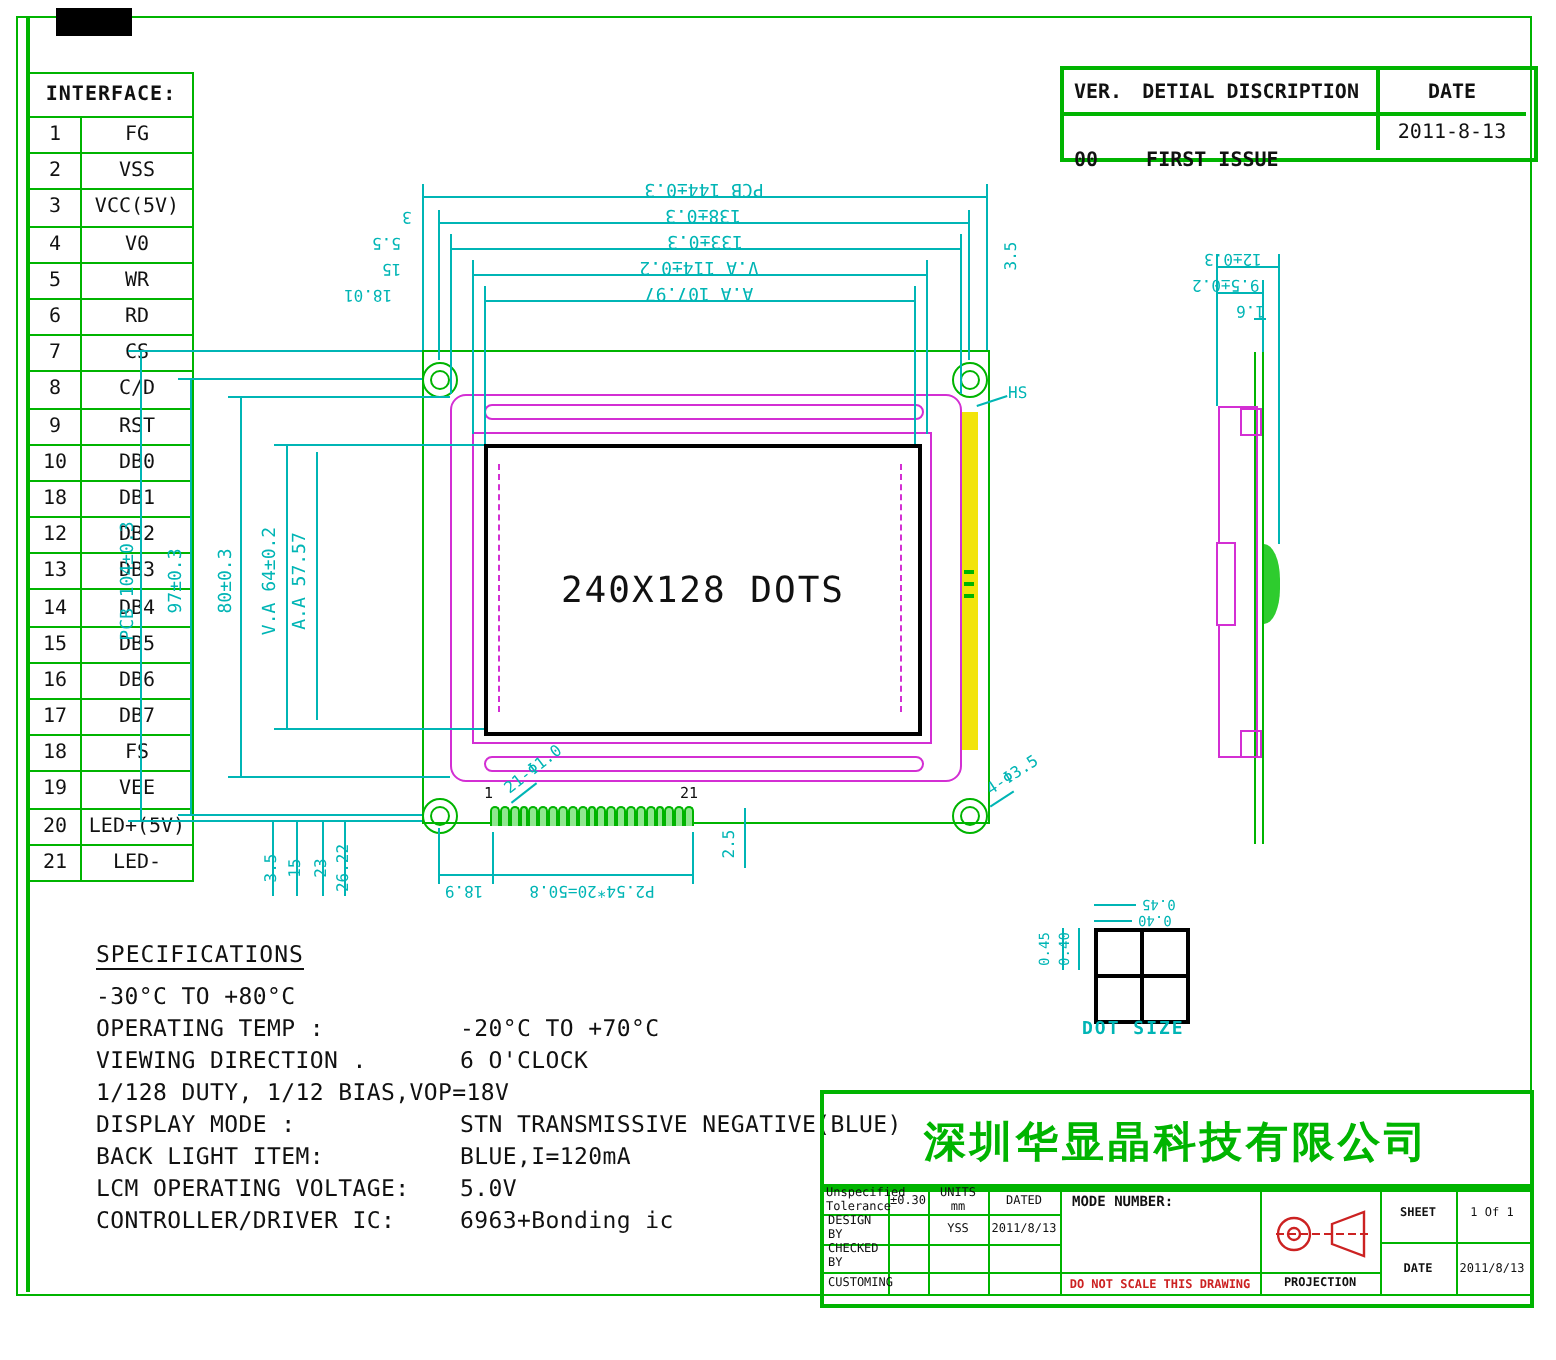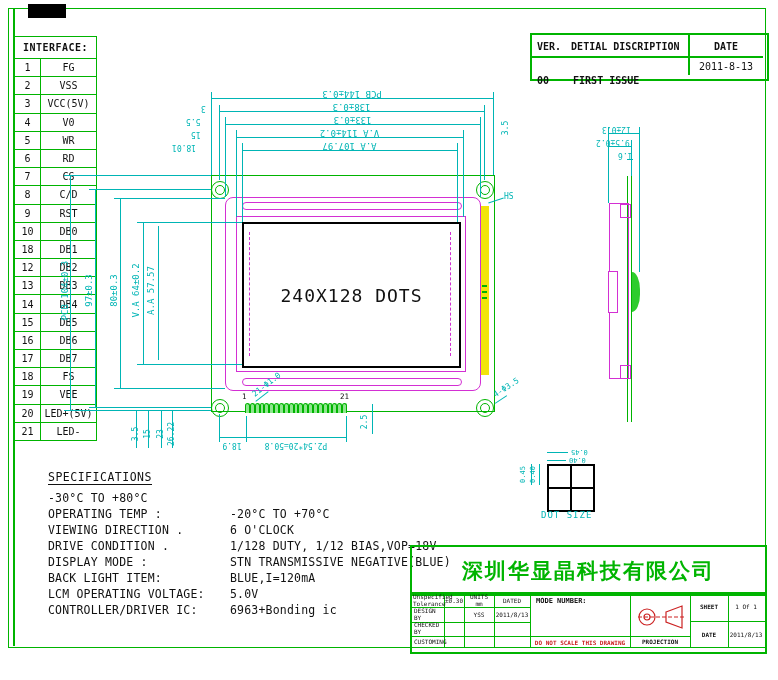--- a/index.html
+++ b/index.html
@@ -291,29 +291,29 @@
   <div class="abs" style="left:547px;top:487px;width:21px;height:21px;border:2px solid #000"></div>
   <div class="abs" style="left:570px;top:487px;width:21px;height:21px;border:2px solid #000"></div>
   <div class="dl h" style="left:547px;top:452px;width:21px"></div>
   <div class="dl h" style="left:547px;top:460px;width:19px"></div>
   <div class="dl v" style="left:531px;top:464px;height:21px"></div>
   <div class="dl v" style="left:539px;top:464px;height:21px"></div>
   <div class="dt xs r180" style="left:571px;top:448px">0.45</div>
   <div class="dt xs r180" style="left:569px;top:456px">0.40</div>
   <div class="dt xs ctr rccw" style="left:508px;top:471px;width:30px">0.45</div>
   <div class="dt xs ctr rccw" style="left:518px;top:471px;width:30px">0.40</div>
-  <div class="dt" style="left:541px;top:511px;font-weight:400;letter-spacing:1px">DOT SIZE</div>
+  <div class="dt" style="left:541px;top:511px;font-weight:700;letter-spacing:1px">DOT SIZE</div>
 
   <div class="abs" style="left:48px;top:466px">
     <div style="font-size:11.5px;border-bottom:1px solid #111;display:inline-block;margin-bottom:6px;letter-spacing:.5px">SPECIFICATIONS</div>
     <div>
         <div class="srow"><span>-30°C TO +80°C</span></div>
         <div class="srow"><span class="sl">OPERATING TEMP :</span><span>-20°C TO +70°C</span></div>
         <div class="srow"><span class="sl">VIEWING DIRECTION .</span><span>6 O'CLOCK</span></div>
-        <div class="srow"><span class="sl">DRIVE CONDITION .</span><span>1/128 DUTY, 1/12 BIAS,VOP=18V</span></div>
+        <div class="srow"><span>1/128 DUTY, 1/12 BIAS,VOP=18V</span></div>
         <div class="srow"><span class="sl">DISPLAY MODE :</span><span>STN TRANSMISSIVE NEGATIVE(BLUE)</span></div>
         <div class="srow"><span class="sl">BACK LIGHT ITEM:</span><span>BLUE,I=120mA</span></div>
         <div class="srow"><span class="sl">LCM OPERATING VOLTAGE:</span><span>5.0V</span></div>
         <div class="srow"><span class="sl">CONTROLLER/DRIVER IC:</span><span>6963+Bonding ic</span></div>
       </div>
   </div>
 
   <div class="abs" style="left:410px;top:545px;width:353px;height:47px;border:2px solid var(--green);display:flex;align-items:center;justify-content:center">
     <span style="font-family:'DejaVu Sans','Liberation Sans',sans-serif;font-size:21px;font-weight:700;color:var(--green);letter-spacing:2px">深圳华显晶科技有限公司</span>
   </div>

